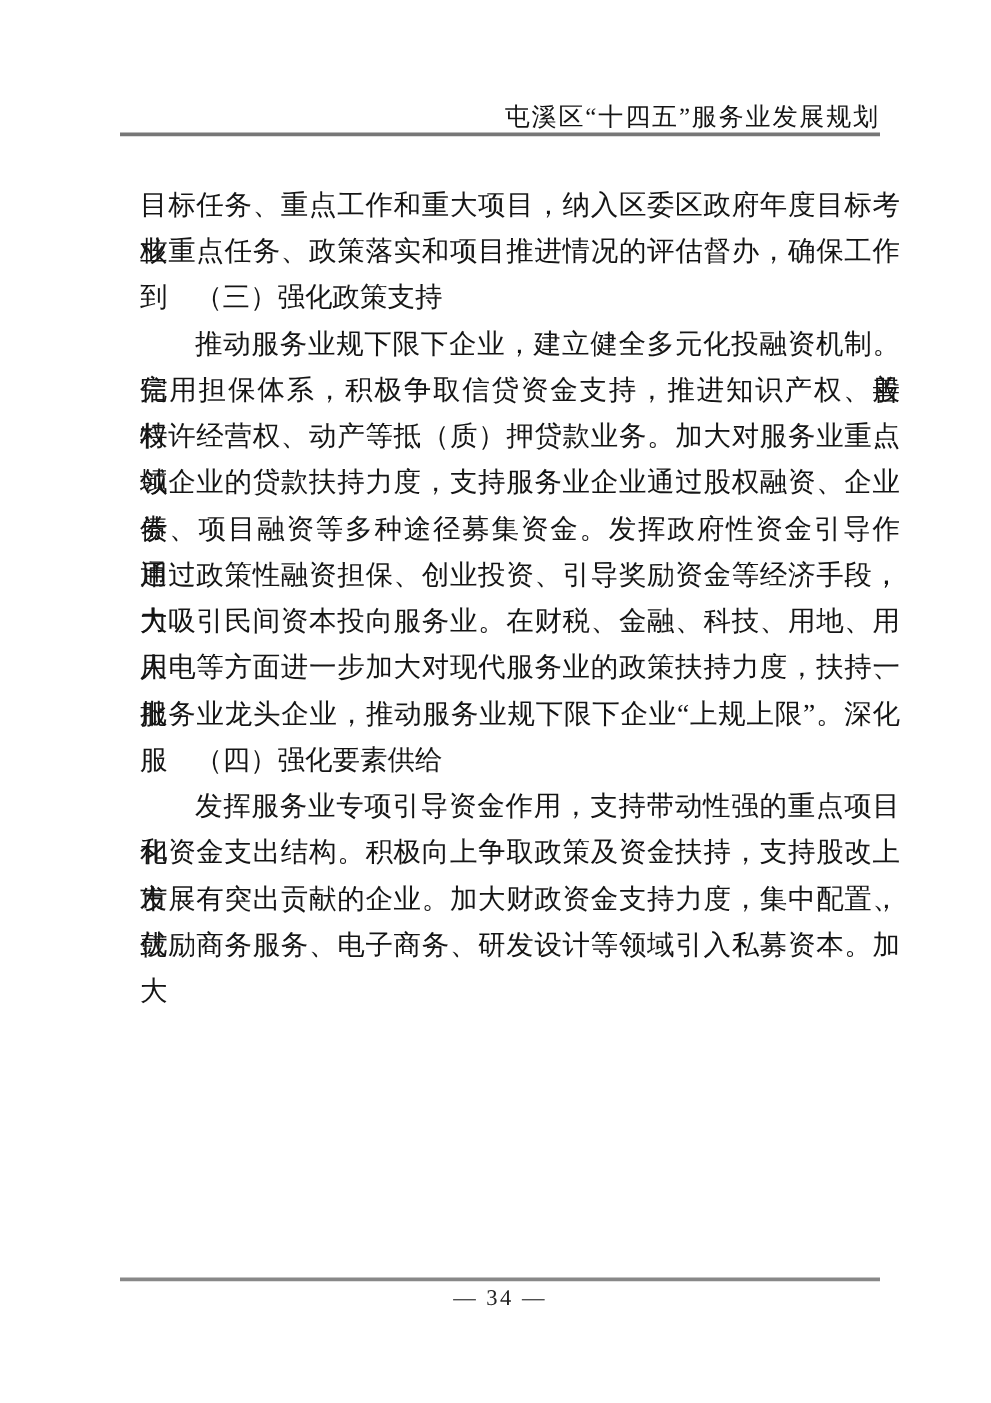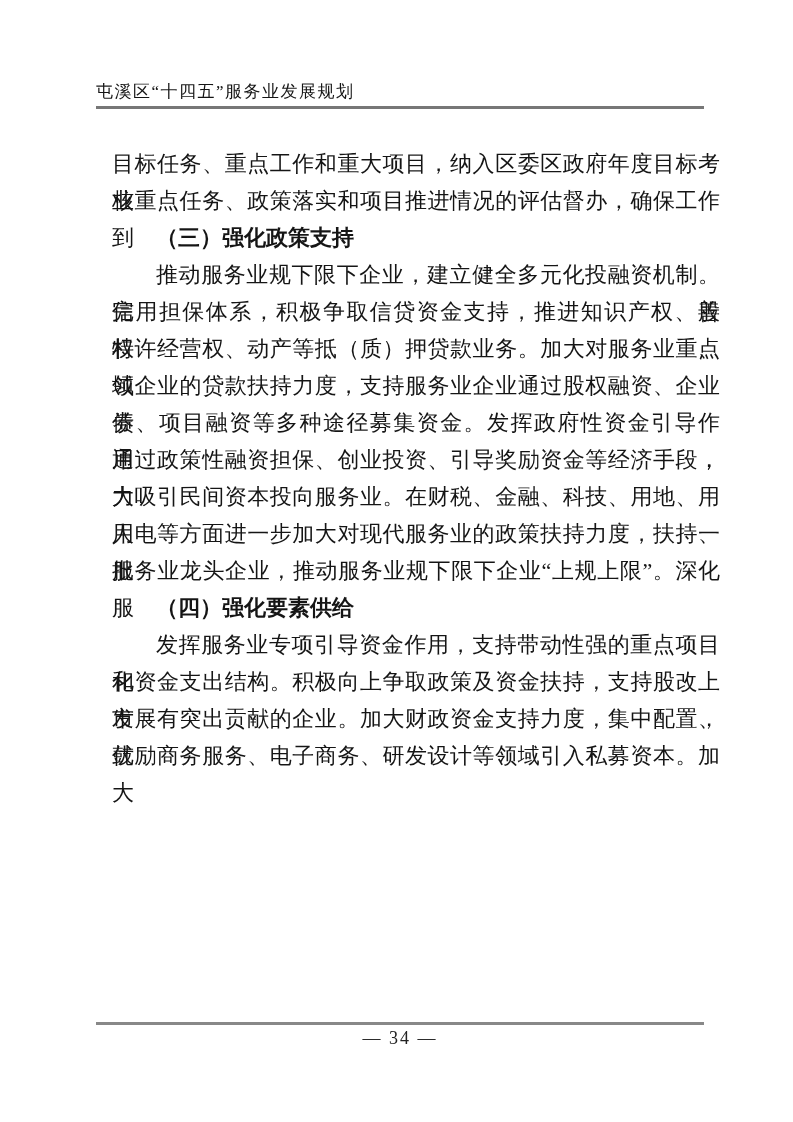--- a/index.html
+++ b/index.html
@@ -15,22 +15,22 @@
     overflow: hidden;
     font-family: "Liberation Serif", "DejaVu Serif", serif;
     color: #1a1a1a;
   }
   
   .header-title {
     position: absolute;
     top: 80px;
     left: 96px;
     width: 608px;
-    text-align: left;
-    font-size: 17px;
+    text-align: right;
+    font-size: 20px;
     letter-spacing: 1.5px;
     color: #141414;
     white-space: nowrap;
   }
   .header-rule {
     position: absolute;
     top: 106px;
     left: 96px;
     width: 608px;
     height: 3px;
@@ -53,21 +53,21 @@
   }
   .line.fill {
     white-space: normal;
     text-align: justify;
     text-align-last: justify;
   }
   .line.indent {
     text-indent: 44px;
   }
   .line.bold {
-    font-weight: bold;
+    font-weight: normal;
   }
   
   .footer-rule {
     position: absolute;
     top: 1022px;
     left: 96px;
     width: 608px;
     height: 3px;
     background: #888888;
   }

